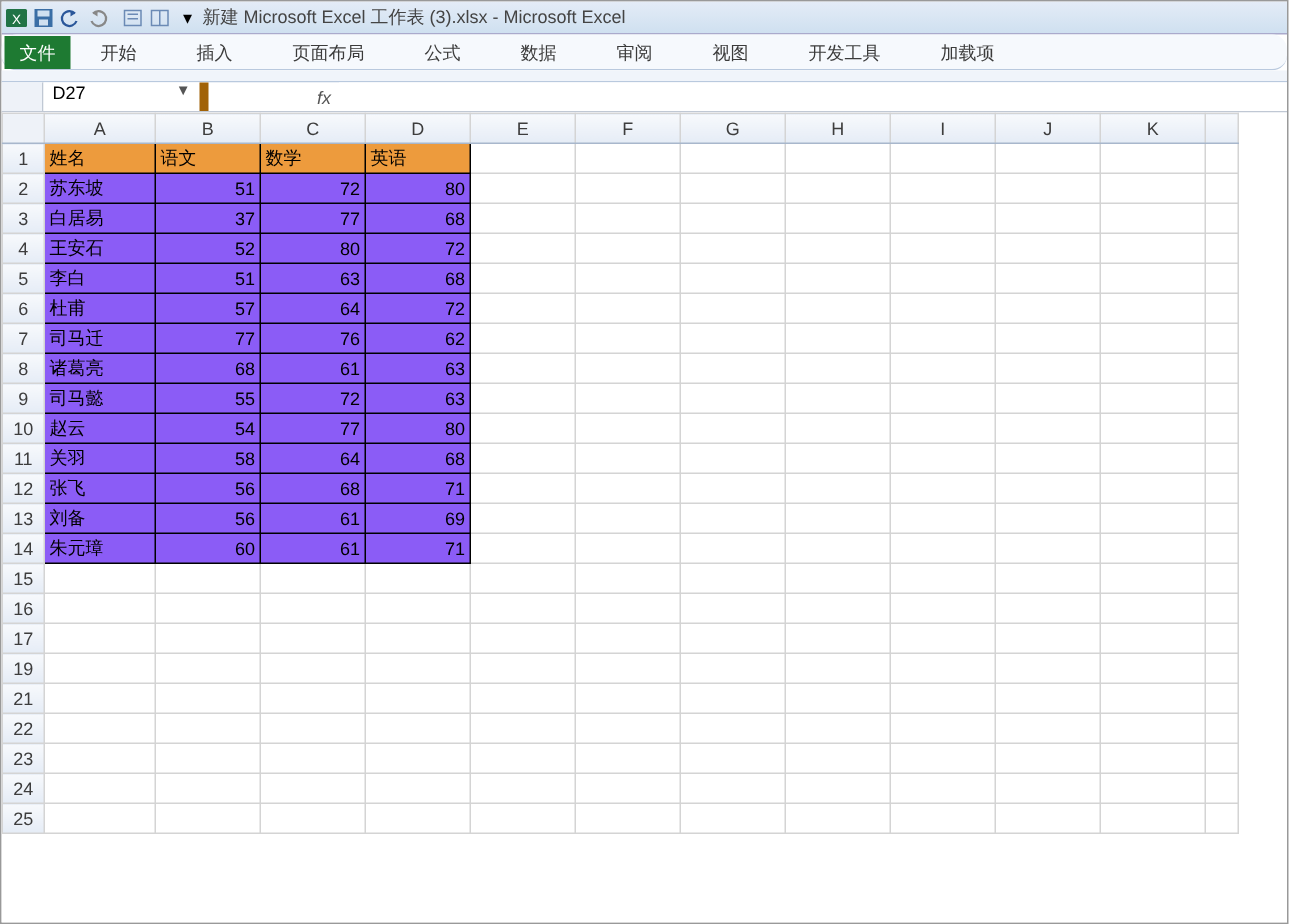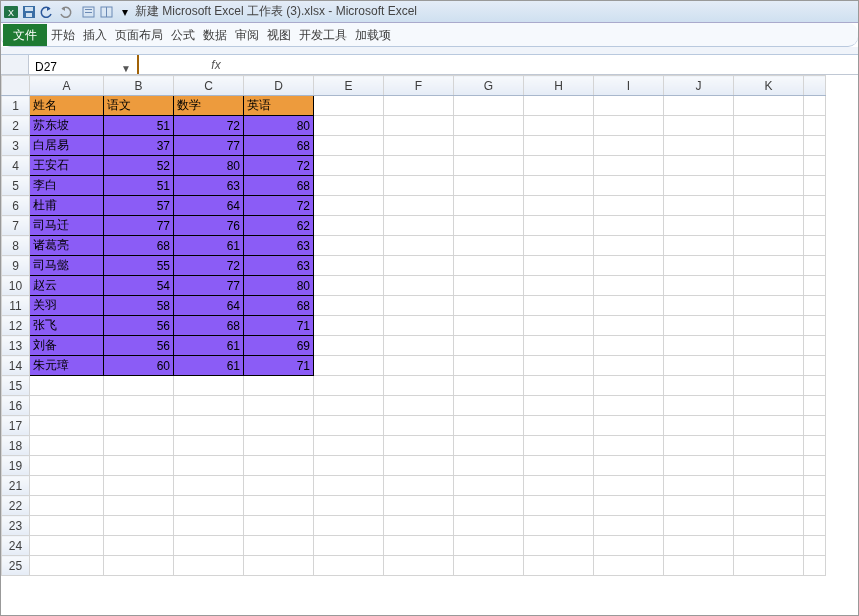--- a/index.html
+++ b/index.html
@@ -3,25 +3,25 @@
 <meta charset="utf-8">
 <style>
 * { box-sizing: border-box; margin: 0; padding: 0; }
 body { font-family: "Microsoft YaHei", SimSun, Arial, sans-serif; font-size: 12px; background: #fff; width: 859px; height: 616px; overflow: hidden; position: relative; border: 1px solid #999; }
 .titlebar { height: 22px; background: linear-gradient(#e4ecf7,#cfe0f0); display: flex; align-items: center; padding: 0 2px; border-bottom: 1px solid #aac; }
 .tb-icon { width: 16px; height: 16px; margin-right: 2px; display: inline-flex; align-items: center; justify-content: center; }
 .tb-sep { width: 6px; }
 .title-text { flex: 1; text-align: left; color: #444; font-size: 12px; }
 .ribbon-tabs { height: 24px; background: #f6f9fd; display: flex; align-items: flex-end; border-bottom: 1px solid #b9c9de; padding-left: 2px; gap: 0; border-radius: 10px; }
 .file-tab { background: #1e7a32; color: #fff; height: 22px; padding: 2px 10px; display: inline-flex; align-items: center; font-size: 12px; }
-.r-tab { height: 22px; padding: 2px 4px; color: #3b3b3b; cursor: pointer; display: inline-flex; align-items: center; margin-top: 22px; }
+.r-tab { height: 22px; padding: 2px 20px; color: #3b3b3b; cursor: pointer; display: inline-flex; align-items: center; margin-top: 22px; }
 .empty-ribbon { height: 8px; background: #f0f4fa; border-bottom: 1px solid #b9c9de; }
 .namebox-row { height: 20px; display: flex; align-items: center; border-bottom: 1px solid #c0c8d4; background: #fff; }
 .leading-gap { width: 28px; height: 100%; border-right: 1px solid #c0c8d4; background: #eef2f8; }
-.name-box { width: 110px; height: 100%; border-right: 2px solid #a16207; display: flex; align-items: flex-end; padding: 0 6px; font-size: 12px; color: #000; justify-content: space-between; background: #fff; }
+.name-box { width: 110px; height: 100%; border-right: 6px solid #a16207; display: flex; align-items: flex-start; padding: 0 6px; font-size: 12px; color: #000; justify-content: space-between; background: #fff; }
 .name-box .dd { color: #555; font-size: 10px; }
 .fx-cancel, .fx-enter, .fx-label { width: 20px; text-align: center; color: #888; }
 .fx-label { font-style: italic; color: #555; margin-left: 47px; }
 .formula-input { flex: 1; height: 100%; padding: 0 6px; border: none; outline: none; font-size: 12px; }
 .sheet-area { position: relative; height: calc(100% - 74px); overflow: auto; background: #fff; }
 .grid { border-collapse: collapse; table-layout: fixed; }
 .grid th, .grid td { border: 1px solid #d4d4d4; height: 20px; font-size: 12px; font-weight: normal; padding: 0 3px; }
 .grid thead th { background: linear-gradient(#f7f9fc,#e5ecf6); color: #3d3d3d; text-align: center; border-bottom: 1px solid #a8b7cc; }
 .corner { width: 28px; background: #eef2f8 !important; }
 .rowhdr { width: 28px; text-align: center; background: linear-gradient(#f7f9fc,#e5ecf6); color: #3d3d3d; border-right: 1px solid #a8b7cc; }
@@ -377,35 +377,20 @@
           <td class="empty colE"></td>
           <td class="empty colF"></td>
           <td class="empty colG"></td>
           <td class="empty colH"></td>
           <td class="empty colI"></td>
           <td class="empty colJ"></td>
           <td class="empty colK"></td>
           <td class="empty colL"></td>
         </tr>
         <tr>
-          <td class="rowhdr">18</td>
-          <td class="empty colA"></td>
-          <td class="empty colB"></td>
-          <td class="empty colC"></td>
-          <td class="empty colD"></td>
-          <td class="empty colE"></td>
-          <td class="empty colF"></td>
-          <td class="empty colG"></td>
-          <td class="empty colH"></td>
-          <td class="empty colI"></td>
-          <td class="empty colJ"></td>
-          <td class="empty colK"></td>
-          <td class="empty colL"></td>
-        </tr>
-        <tr>
           <td class="rowhdr">19</td>
           <td class="empty colA"></td>
           <td class="empty colB"></td>
           <td class="empty colC"></td>
           <td class="empty colD"></td>
           <td class="empty colE"></td>
           <td class="empty colF"></td>
           <td class="empty colG"></td>
           <td class="empty colH"></td>
           <td class="empty colI"></td>

